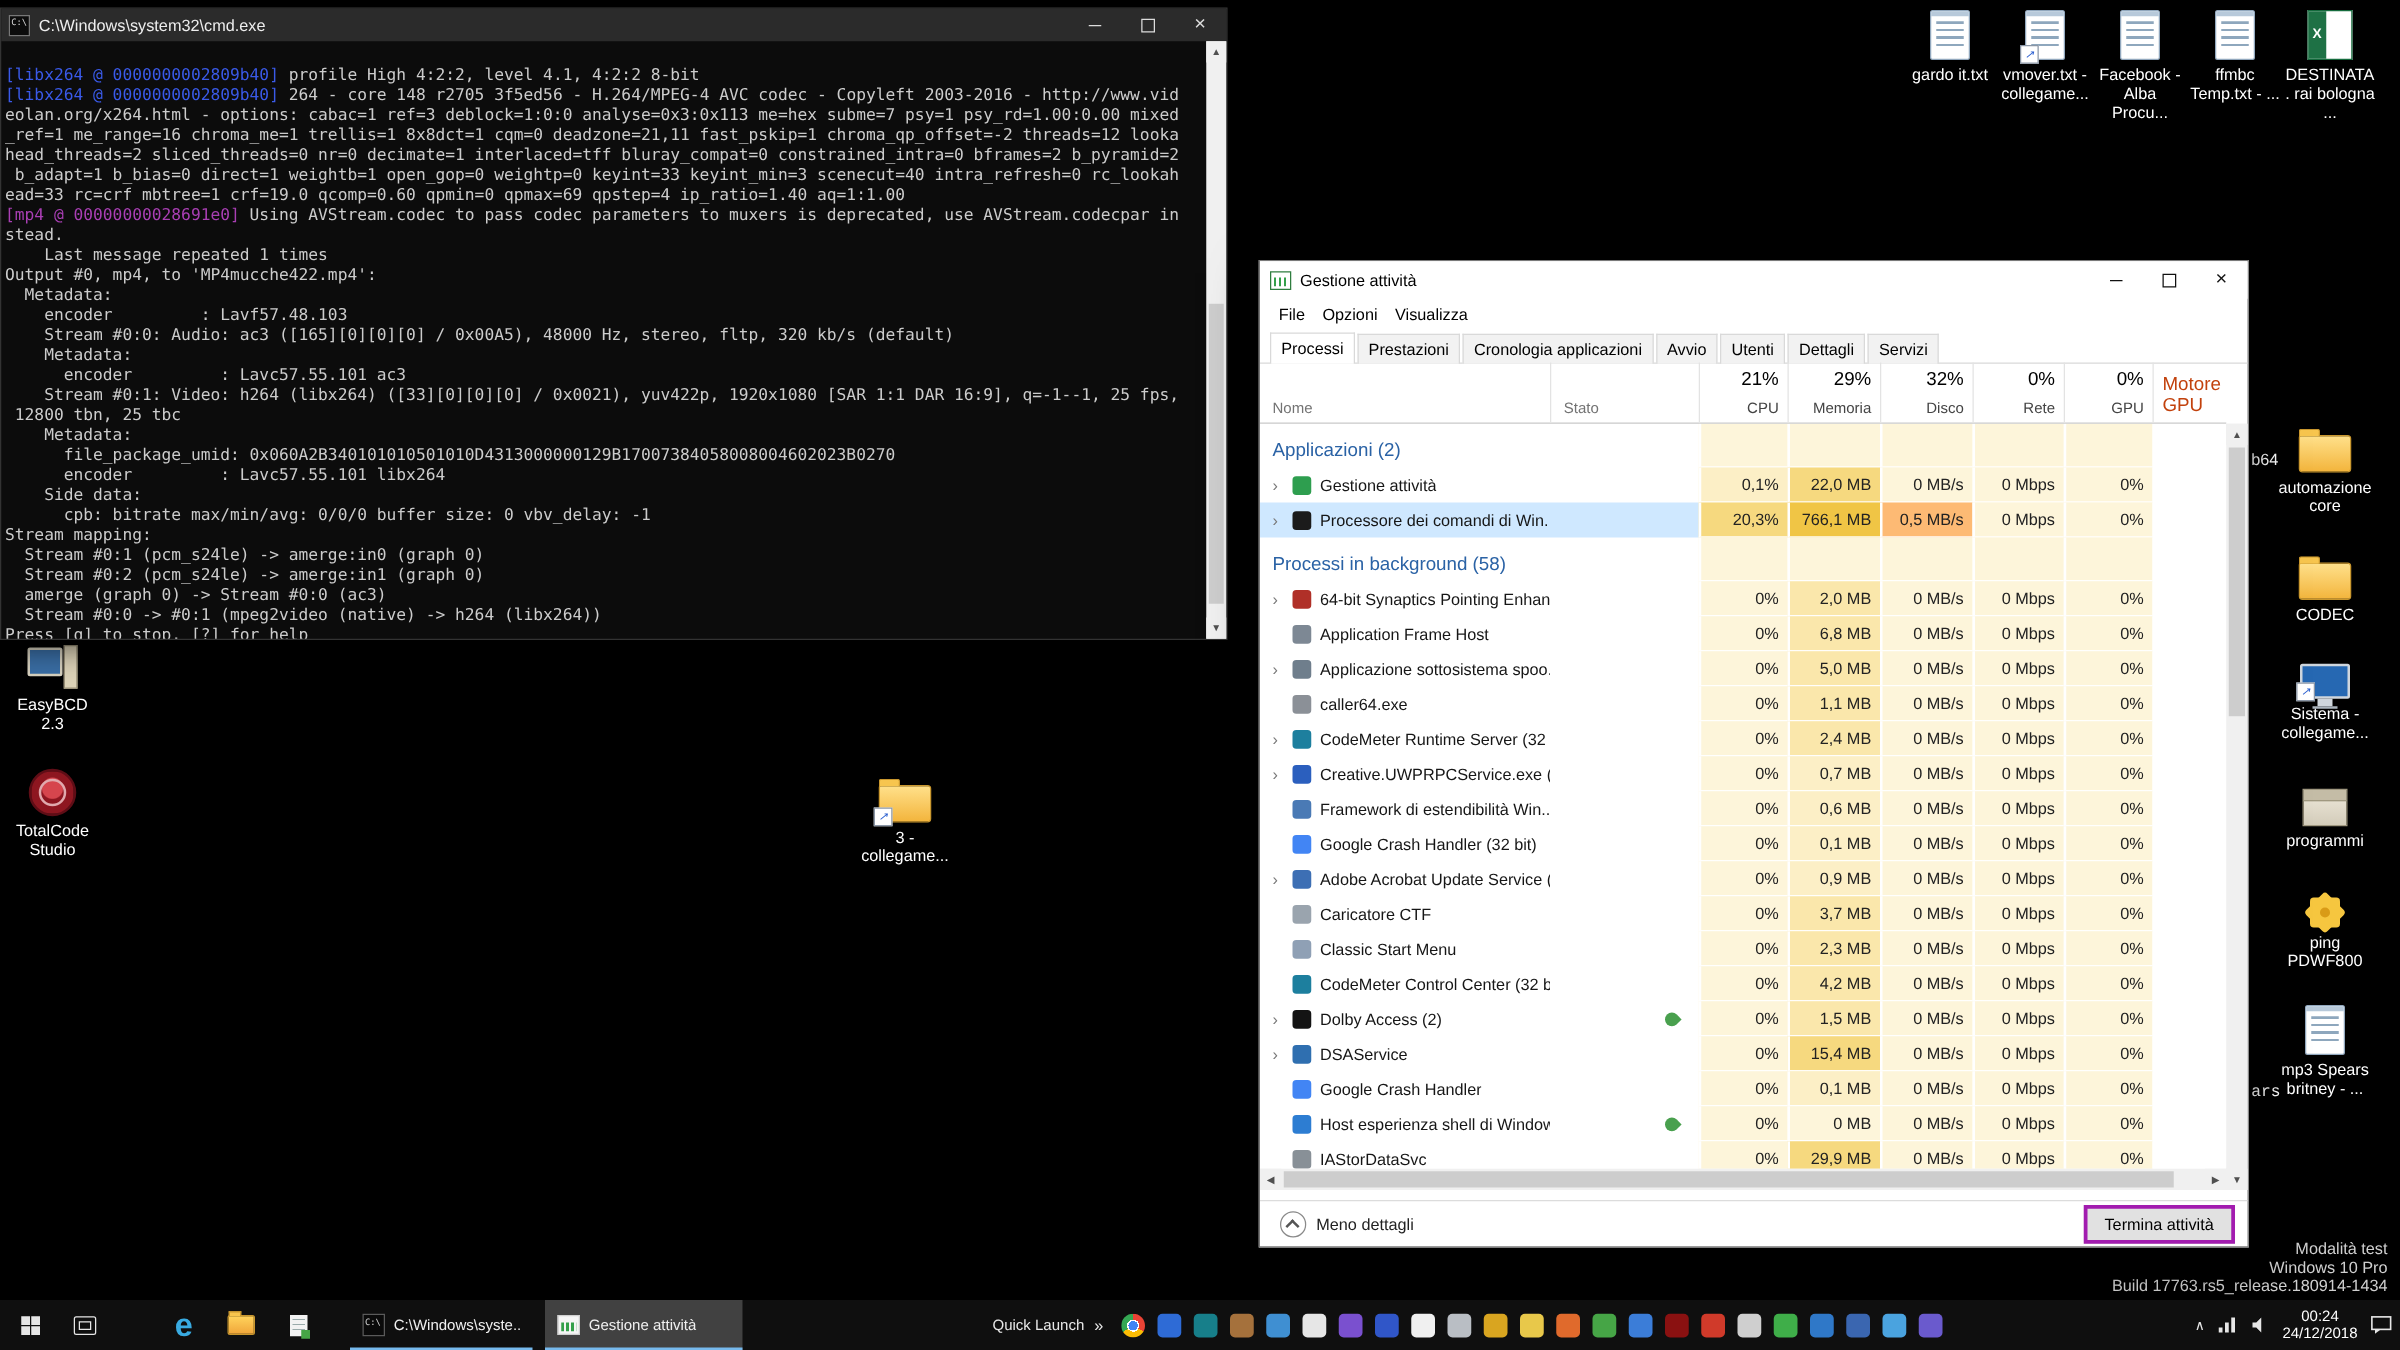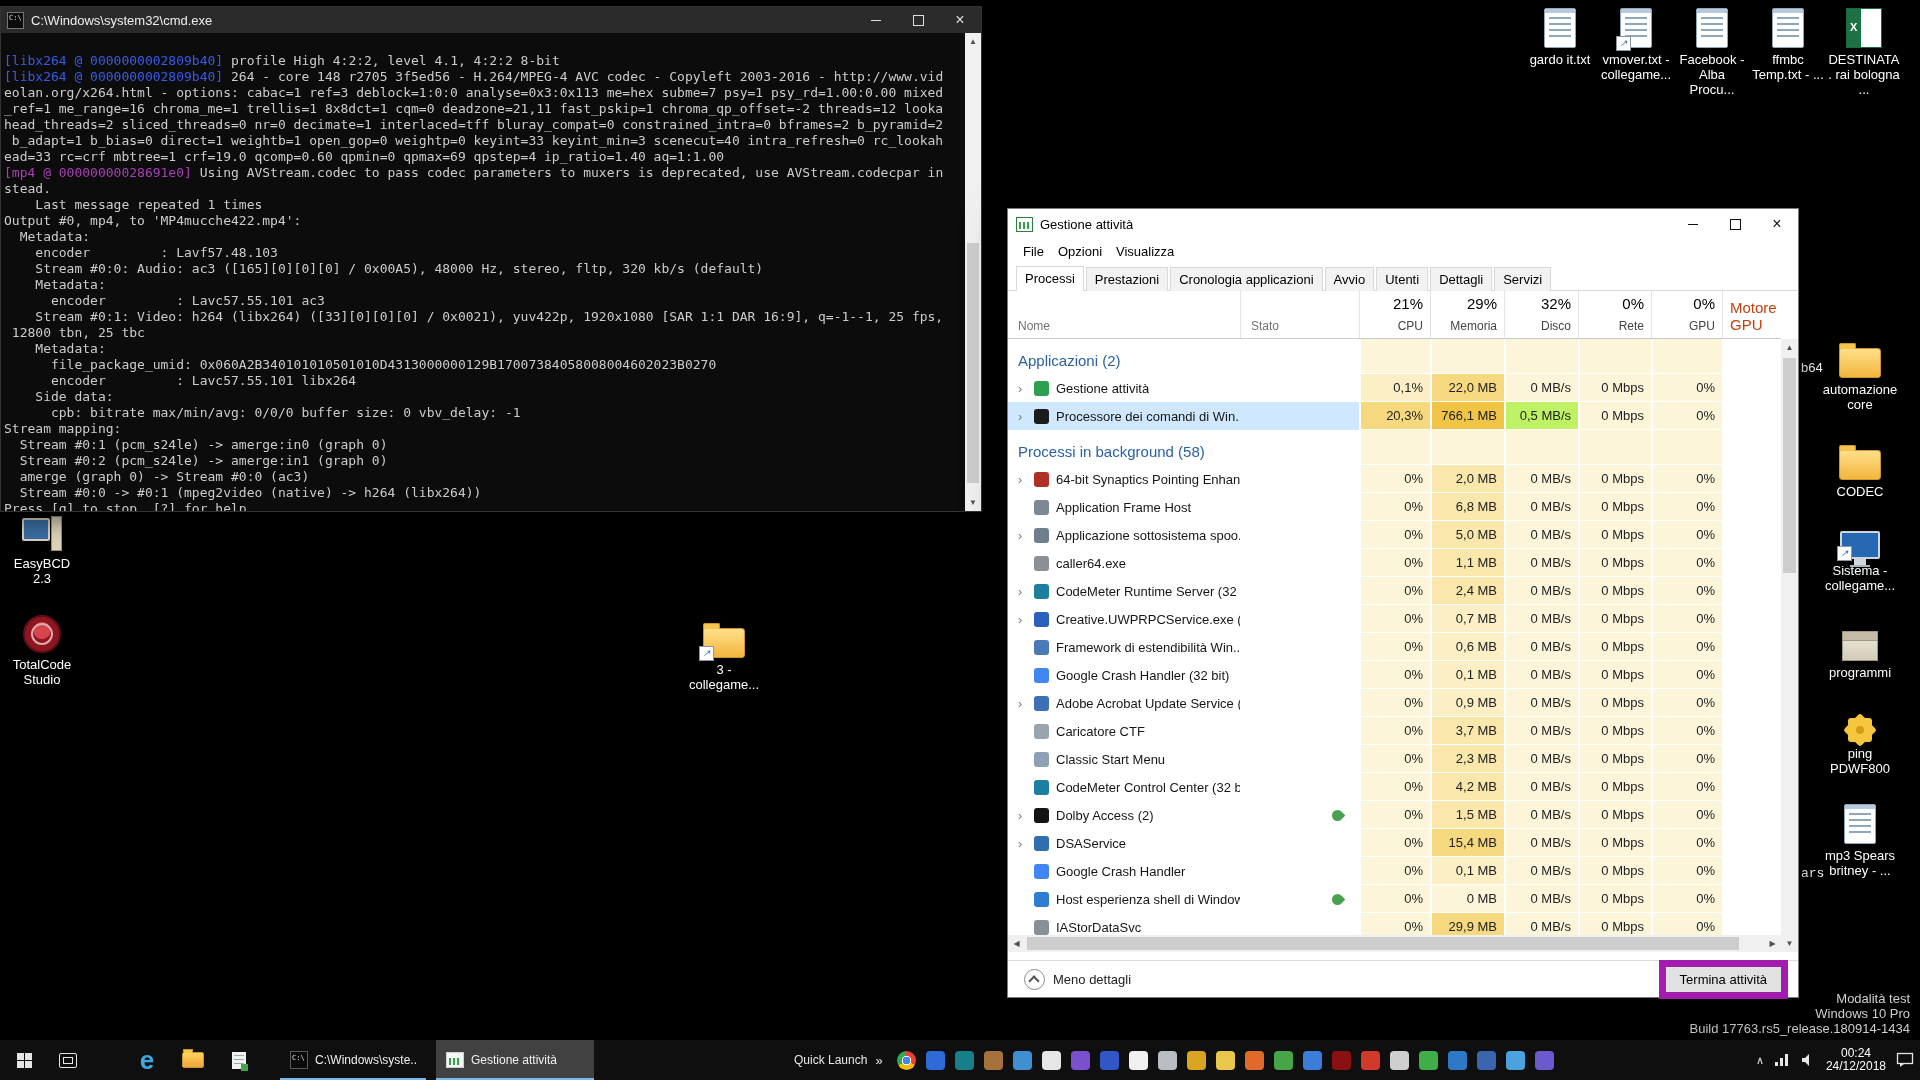--- a/index.html
+++ b/index.html
@@ -120,21 +120,21 @@
   #tm-hscroll{top:726px;left:0;width:773px;height:17px;}
   #tm-hscroll .arr{width:17px;height:100%;}
   #tm-hscroll .arr-rt{right:0;}
   #tm-hscroll .th{top:2px;bottom:2px;left:19px;width:712px;}
   #tm-footer{position:absolute;top:751px;left:0;right:0;bottom:0;border-top:1px solid #dcdcdc;display:flex;
       align-items:center;justify-content:space-between;padding:0 10px;}
   #tm-toggle{display:flex;align-items:center;background:none;border:none;font-size:13px;color:#222;}
   .circ{width:19px;height:19px;border:1px solid #8a8a8a;border-radius:50%;position:relative;margin-right:8px;}
   .circ::before{content:"";position:absolute;left:5px;top:7px;width:6px;height:6px;border-top:2px solid #555;
       border-left:2px solid #555;transform:rotate(45deg);}
-  #tm-endtask{background:#e1e1e1;border:7px solid #a21caf;font-size:13px;padding:5px 14px;color:#000;}
+  #tm-endtask{background:#e1e1e1;border:3px solid #a21caf;font-size:13px;padding:5px 14px;color:#000;}
 
   
   #taskbar{position:absolute;left:0;bottom:0;width:1920px;height:40px;background:#0f0f0f;display:flex;
       align-items:stretch;z-index:50;}
   .tb-btn{background:none;border:none;display:flex;align-items:center;justify-content:center;padding:0;}
   #start{width:48px;}
   .winflag{width:15px;height:15px;position:relative;display:block;}
   .winflag::before{content:"";position:absolute;left:0;top:0;width:7px;height:7px;background:#e6e6e6;
       box-shadow:8px 0 0 #e6e6e6,0 8px 0 #e6e6e6,8px 8px 0 #e6e6e6;}
   #taskview{width:40px;}
@@ -401,21 +401,21 @@
         </div>
         <div class="tm-row tm-proc sel">
           <div class="cname">
             <span class="chev">›</span>
             <span class="picon" style="background: rgb(27, 27, 27);"></span>
             <span class="pname">Processore dei comandi di Win...</span>
           </div>
           <div class="cstato"></div>
           <div class="hv" style="background: rgb(246, 217, 127);">20,3%</div>
           <div class="hv" style="background: rgb(240, 197, 69);">766,1 MB</div>
-          <div class="hv" style="background: #bef264;">0,5 MB/s</div>
+          <div class="hv" style="background: #fdba74;">0,5 MB/s</div>
           <div class="hv" style="background: rgb(253, 245, 218);">0 Mbps</div>
           <div class="hv" style="background: rgb(253, 245, 218);">0%</div>
           <div class="ceng"></div>
         </div>
         <div class="tm-row tm-group">
           <div class="gname">Processi in background (58)</div>
           <div class="cstato"></div>
           <div class="hv" style="background: rgb(253, 245, 218);"></div>
           <div class="hv" style="background: rgb(253, 245, 218);"></div>
           <div class="hv" style="background: rgb(253, 245, 218);"></div>

